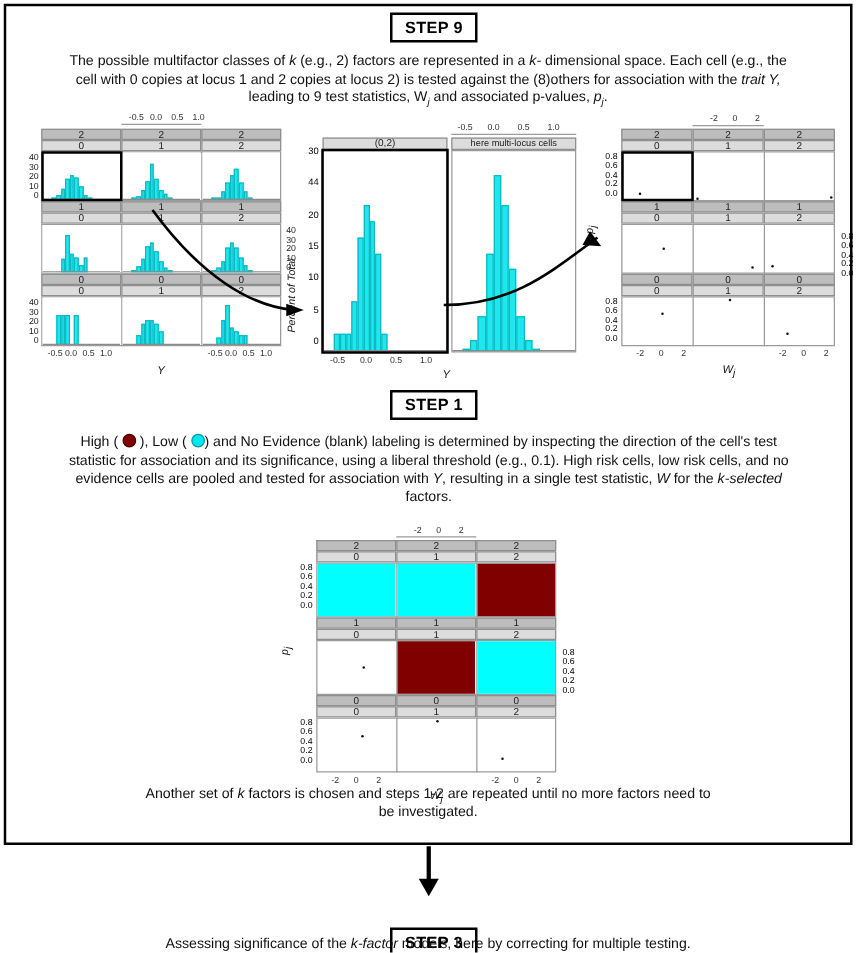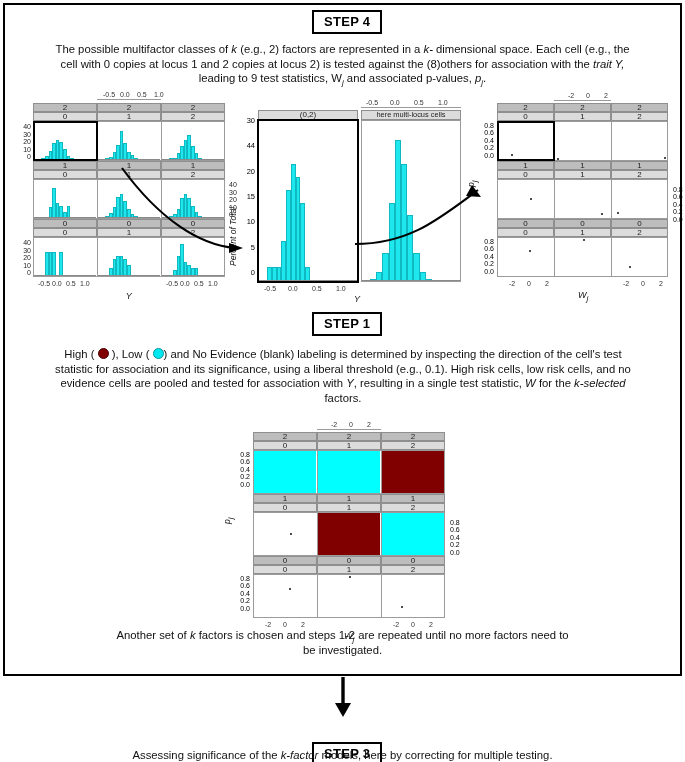--- a/index.html
+++ b/index.html
@@ -62,21 +62,21 @@
   .ld-high{background:#800000;border:1px solid #4c0000;}
   .ld-low{background:#00e8ef;border:1px solid #0098a2;}
 
   svg{position:absolute;overflow:visible;}
 </style>
 </head>
 <body>
 
 <div class="outer-box"></div>
 
-<div class="step-badge" style="left:312px;top:10px;">STEP 4</div>
+<div class="step-badge" style="left:312px;top:10px;">STEP 9</div>
 
 <div class="para" id="p1" style="left:55px;top:42px;width:575px;">The possible multifactor classes of<span class="ital"> k </span>(e.g., 2) factors are represented in a<span class="ital"> k-</span> dimensional space. Each cell (e.g., the cell with 0 copies at locus 1 and 2 copies at locus 2) is tested against the (8)others for association with the <span class="ital">trait Y,</span> leading to 9 test statistics, W<span class="sub">j</span> and associated p-values, <span class="ital">p</span><span class="sub">j</span>.</div>
 
 <div class="panel" id="panelA" style="left:0;top:0;width:685px;height:300px;">
     <div class="tickrow" style="left:103px;top:91px;width:120px;">
       <span style="position:absolute;left:0px">-0.5</span>
       <span style="position:absolute;left:17px">0.0</span>
       <span style="position:absolute;left:34px">0.5</span>
       <span style="position:absolute;left:51px">1.0</span>
     </div>

